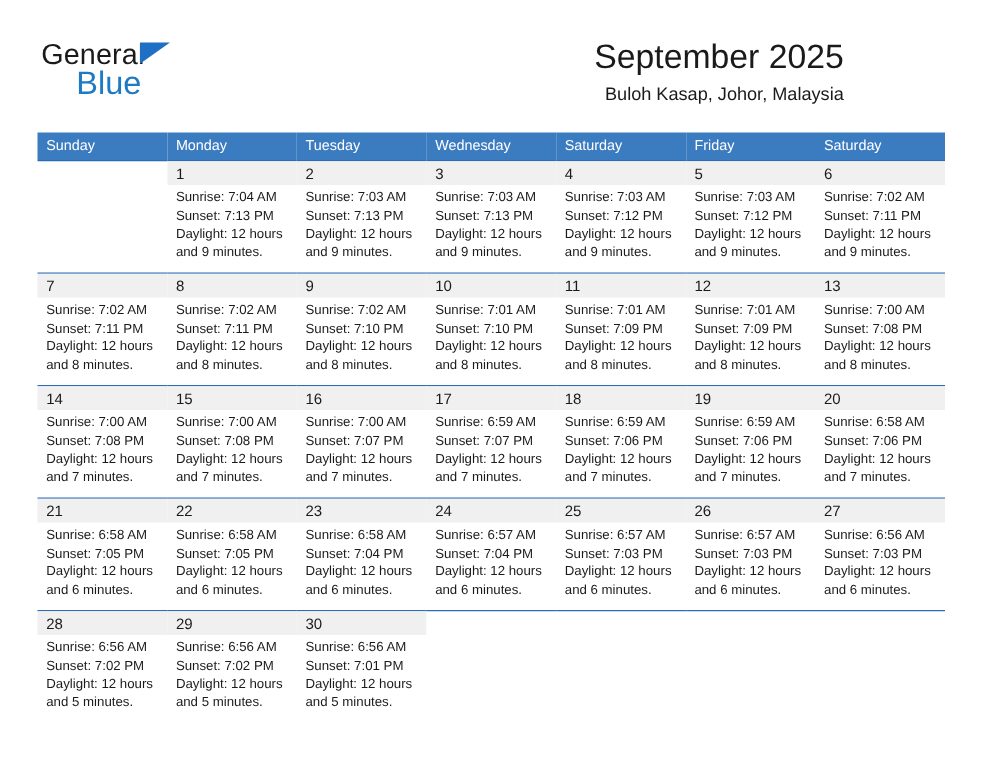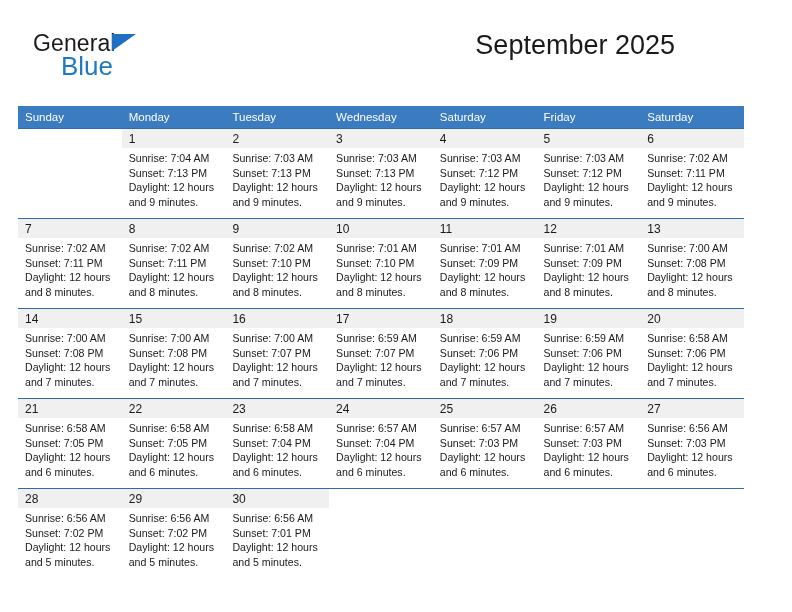--- a/index.html
+++ b/index.html
@@ -78,21 +78,21 @@
     font-size: 14.5px;
     color: #1a1a1a;
     line-height: 22px;
     margin-top: 3px;
     white-space: nowrap;
   }
 
   
   .calendar {
     position: absolute;
-    left: 18px;
+    left: 30px;
     top: 106px;
     width: 726px;
     border-collapse: collapse;
     table-layout: fixed;
   }
   .calendar th {
     background: #3b7bc0;
     color: #ffffff;
     font-size: 11.5px;
     font-weight: normal;
@@ -150,20 +150,21 @@
   <div class="header">
 
     <div class="brand">
       <span class="brand-general">General</span>
       <span class="brand-triangle"></span>
       <span class="brand-blue">Blue</span>
     </div>
 
     <div class="title-block">
       <div class="cal-title">September 2025</div>
+      <div class="cal-subtitle">Buloh Kasap, Johor, Malaysia</div>
     </div>
 
   </div>
 
   <table class="calendar">
     <thead>
       <tr id="weekday-row">
           <th>Sunday</th>
           <th>Monday</th>
           <th>Tuesday</th>

